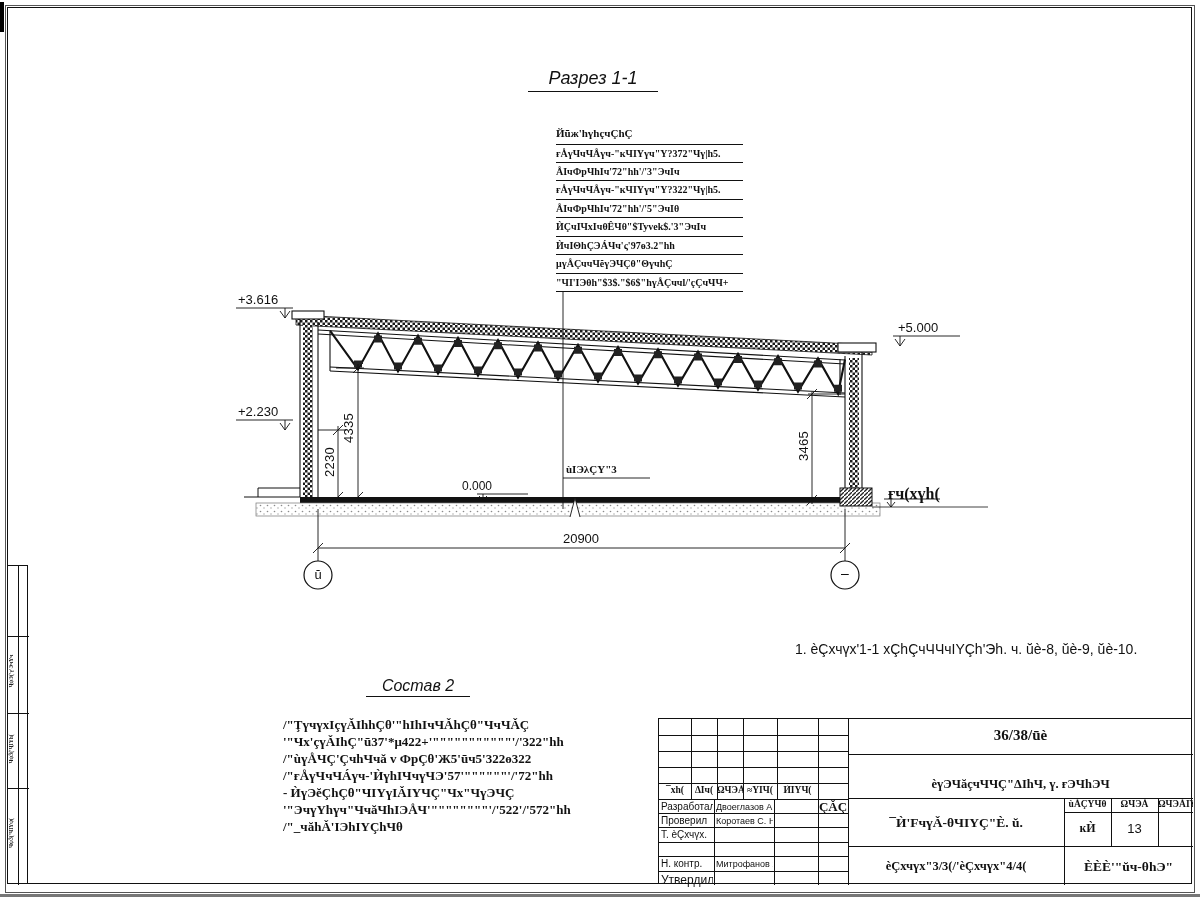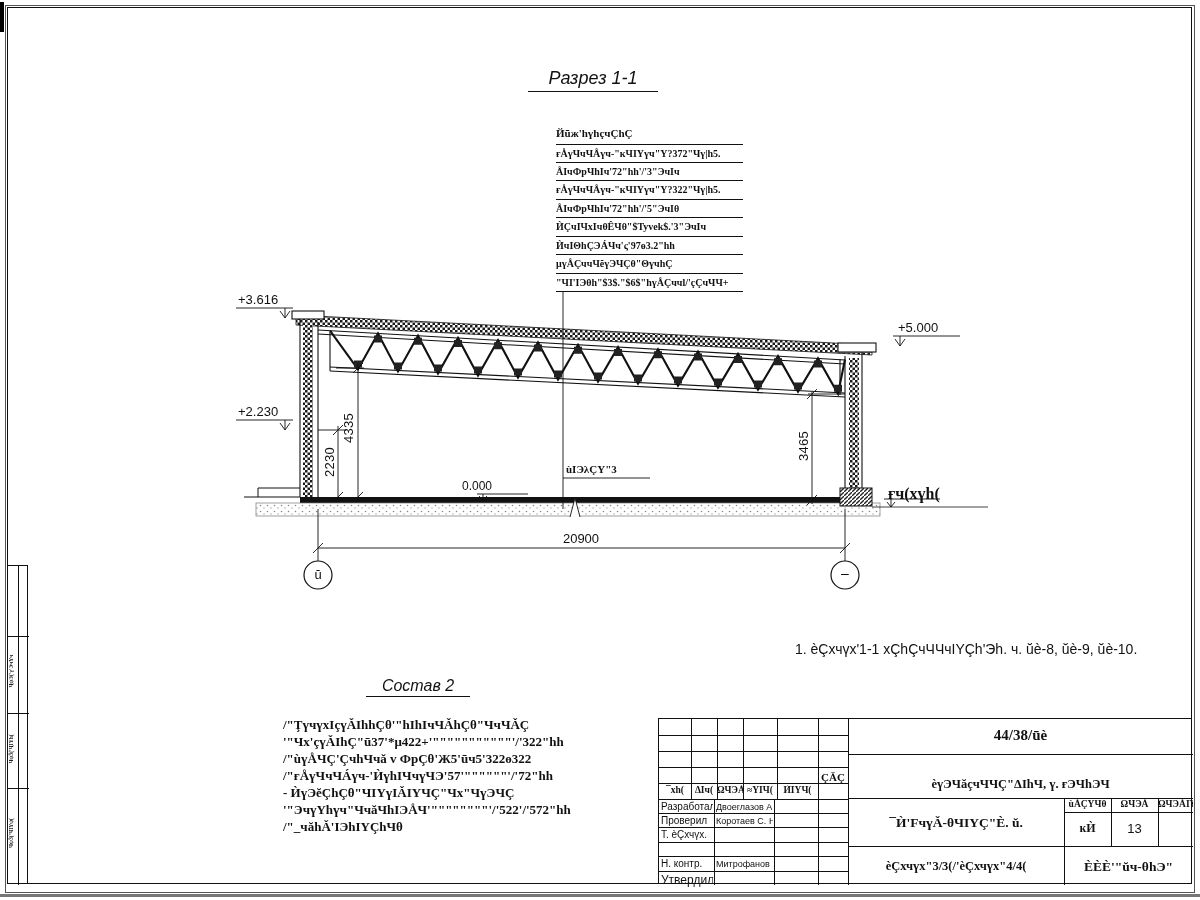--- a/index.html
+++ b/index.html
@@ -155,21 +155,21 @@
     <div class="vl" style="left:58px;top:0;height:80px"></div>
     <div class="vl" style="left:84px;top:0;height:80px"></div>
     <div class="vl" style="left:118px;top:0;height:80px"></div>
     <div class="vl" style="left:159px;top:0;height:80px"></div>
 
     <div class="cell ser ctr" style="left:0;top:66px;width:32px;font-size:9.5px">¯хh(</div>
     <div class="cell ser ctr" style="left:32px;top:66px;width:26px;font-size:9.5px">ΔIч(</div>
     <div class="cell ser ctr" style="left:58px;top:66px;width:26px;font-size:9.5px">ΩЧЭǍ</div>
     <div class="cell ser ctr" style="left:84px;top:66px;width:34px;font-size:9.5px">≈YIЧ(</div>
     <div class="cell ser ctr" style="left:118px;top:66px;width:41px;font-size:9.5px">ЍIYЧ(</div>
-    <div class="cell ser ctr" style="left:159px;top:52px;width:30px;font-size:11px">ÇǍÇ</div>
+    <div class="cell ser ctr" style="left:159px;top:80px;width:30px;font-size:13px">ÇǍÇ</div>
 
     <div class="vl" style="left:55px;top:80px;height:86px"></div>
     <div class="vl" style="left:115px;top:80px;height:86px"></div>
     <div class="vl" style="left:159px;top:80px;height:86px"></div>
     <div class="hl" style="left:0;top:94px;width:189px"></div>
     <div class="hl" style="left:0;top:108px;width:189px"></div>
     <div class="hl" style="left:0;top:123px;width:189px"></div>
     <div class="hl" style="left:0;top:137px;width:189px"></div>
     <div class="hl" style="left:0;top:152px;width:189px"></div>
 
@@ -181,21 +181,21 @@
     <div class="cell" style="left:57px;top:111px;width:57px;font-size:9px"></div>
     <div class="cell" style="left:2px;top:125px;width:52px;font-size:10px"></div>
     <div class="cell" style="left:57px;top:126px;width:57px;font-size:9px"></div>
     <div class="cell" style="left:2px;top:139px;width:56px;font-size:10px">Н. контр.</div>
     <div class="cell" style="left:57px;top:140px;width:57px;font-size:9px">Митрофанов Я. А.</div>
     <div class="cell" style="left:2px;top:154px;width:52px;font-size:12px">Утвердил</div>
     <div class="cell" style="left:57px;top:155px;width:57px;font-size:9px"></div>
 
     <div class="hl" style="left:189px;top:35px;width:345px"></div>
     <div class="hl" style="left:189px;top:79px;width:345px;height:1.4px"></div>
-    <div class="cell ser ctr" style="left:189px;top:8px;width:345px;font-size:15px">44/38/ūè</div>
+    <div class="cell ser ctr" style="left:189px;top:8px;width:345px;font-size:15px">36/38/ūè</div>
     <div class="cell ser ctr" style="left:189px;top:58px;width:345px;font-size:12.5px">èүЭЧăçчЧЧÇ"ΔIhЧ, ү. ғЭЧhЭЧ</div>
 
     <div class="vl" style="left:405px;top:79px;height:87px;width:1.4px"></div>
     <div class="cell ser ctr" style="left:189px;top:96px;width:216px;font-size:13.5px">¯Ѝ'FчүǍ-θЧIYÇ"È. ŭ.</div>
     <div class="hl" style="left:189px;top:127px;width:216px"></div>
     <div class="cell ser ctr" style="left:189px;top:140px;width:216px;font-size:12.5px">èÇхчүх"3/3(/'èÇхчүх"4/4(</div>
 
     <div class="vl" style="left:452px;top:79px;height:48px"></div>
     <div class="vl" style="left:499px;top:79px;height:48px"></div>
     <div class="hl" style="left:405px;top:93px;width:129px"></div>

